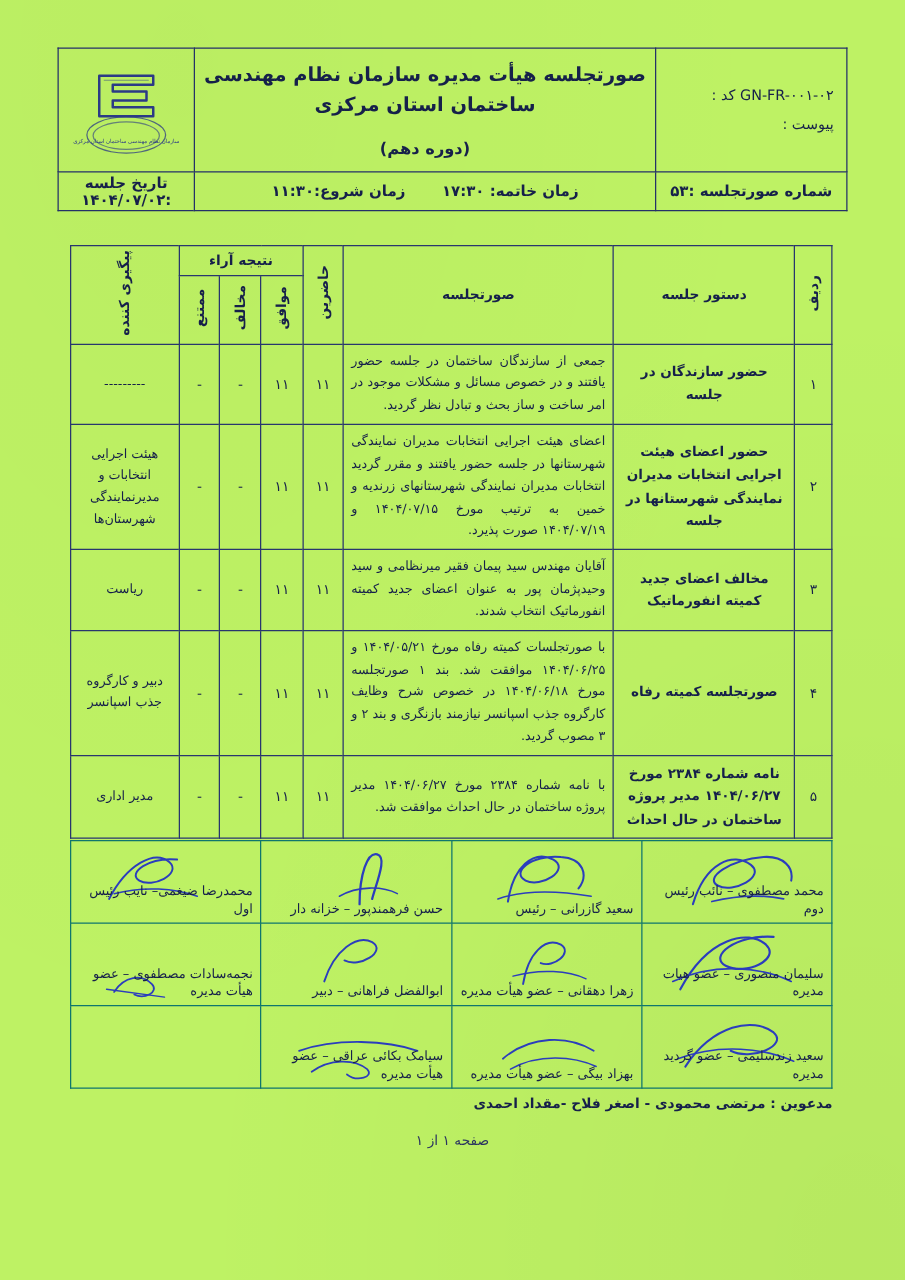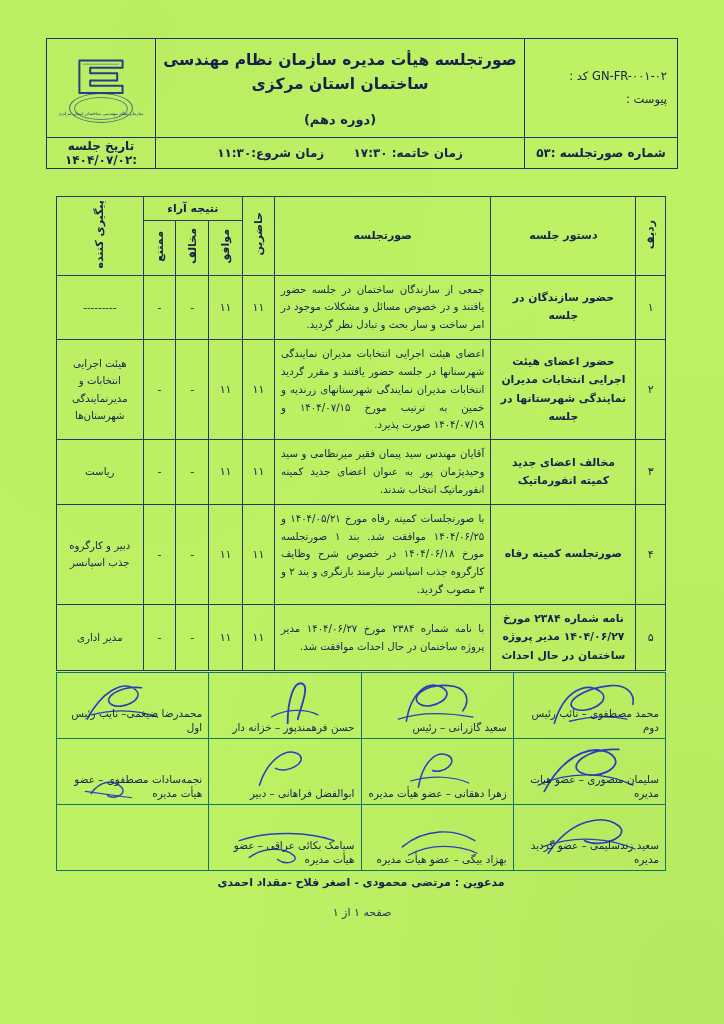--- a/index.html
+++ b/index.html
@@ -206,21 +206,21 @@
     pointer-events: none;
     z-index: 2;
   }
   .ink svg { width: 100%; height: 100%; display: block; }
 
   .invitees {
     position: absolute;
     top: 876px;
     right: 58px;
     width: 610px;
-    text-align: center;
+    text-align: right;
     font-size: 11px;
     font-weight: bold;
     color: #16204a;
     direction: rtl;
   }
   .page-foot {
     position: absolute;
     top: 906px;
     left: 0;
     width: 724px;

